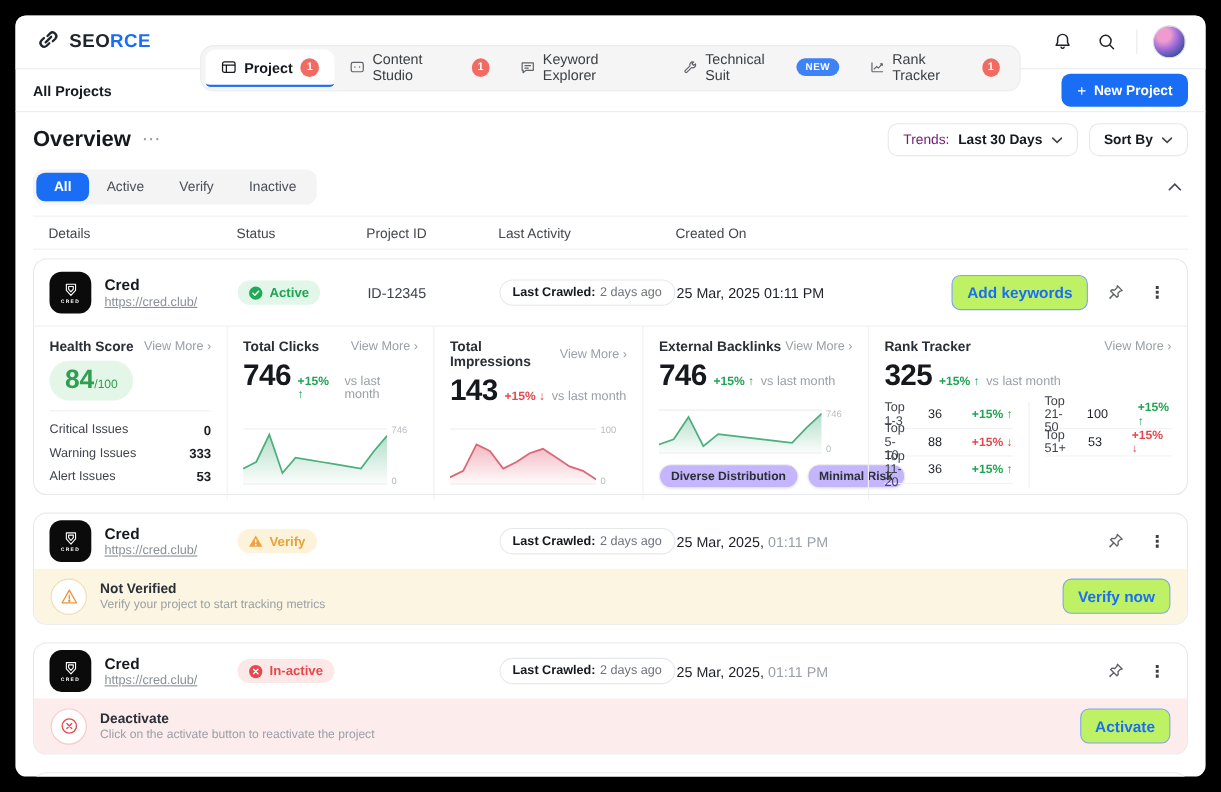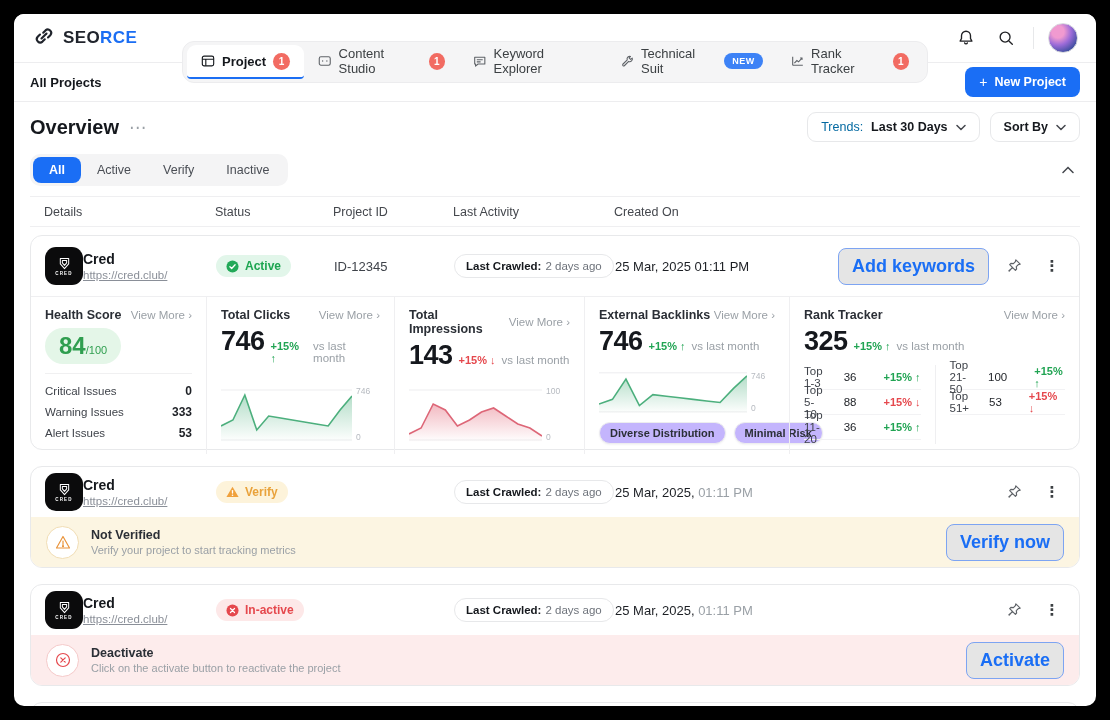--- a/index.html
+++ b/index.html
@@ -28,54 +28,54 @@
   .btn-primary { display:flex; align-items:center; gap:7px; background:#1a6ef5; color:#fff; border:none; border-radius:8px; padding:7px 14px; font-size:12.5px; font-weight:600; cursor:pointer; font-family:inherit; }
   .btn-primary .plus { font-size:14px; font-weight:400; }
 
   
   main { padding:0 16px; }
   .title-row { margin-top:10px; height:30px; display:flex; align-items:center; }
   .page-title { font-size:20px; font-weight:800; color:#15181d; }
   .dots { color:#9aa0a6; font-size:17px; letter-spacing:2px; margin-left:10px; cursor:pointer; }
   .title-controls { margin-left:auto; display:flex; gap:10px; }
   .select-btn { display:flex; align-items:center; gap:8px; background:#fff; border:1px solid #e7e8ea; border-radius:9px; padding:7px 13px; font-size:12.5px; color:#15181d; font-weight:600; cursor:pointer; font-family:inherit; }
-  .select-btn .muted { color:#0369a1; font-weight:400; }
+  .select-btn .muted { color:#701a75; font-weight:400; }
 
   .filter-row { margin-top:12px; display:flex; align-items:center; }
   .filters { display:flex; background:#f4f4f5; border-radius:10px; padding:3px; }
   .filter { padding:6px 16px; font-size:12.5px; color:#4a4e55; border-radius:8px; cursor:pointer; }
   .filter.active { background:#1a6ef5; color:#fff; font-weight:700; }
   .collapse { margin-left:auto; cursor:pointer; display:grid; place-items:center; width:24px; height:24px; }
 
   
   .grid-cols { display:grid; grid-template-columns:171px 118px 120px 161px 1fr auto; align-items:center; padding:0 14px; }
   .thead { margin-top:10px; height:31px; border-top:1px solid #efeff1; border-bottom:1px solid #efeff1; }
   .thead span { font-size:12.5px; color:#44474d; }
 
   .card { margin-top:8px; border:1px solid #e8e9eb; border-radius:12px; background:#fff; }
   .card + .card { margin-top:16px; }
   .prow { height:60px; }
   .prow.short { height:50px; }
-  .pdetails { display:flex; align-items:center; }
+  .pdetails { display:flex; align-items:center; gap:12px; }
   .plogo { width:38px; height:38px; min-width:38px; background:#0b0b0c; border-radius:11px; display:flex; flex-direction:column; align-items:center; justify-content:center; gap:1px; }
   .plogo .cred-word { color:#fff; font-size:4.5px; letter-spacing:1.2px; font-weight:700; }
   .pname { font-size:14px; font-weight:700; color:#15181d; line-height:1.25; }
   .purl { font-size:11.5px; color:#8a8f98; text-decoration:underline; cursor:pointer; }
   .badge { display:inline-flex; align-items:center; gap:6px; padding:4px 10px; border-radius:999px; font-size:12px; font-weight:600; width:max-content; }
   .badge.active { background:#e2f6ea; color:#1da551; }
   .badge.verify { background:#fdf3da; color:#e9a23b; }
   .badge.inactive { background:#fde8e8; color:#e5484d; }
   .proj-id { font-size:13px; color:#3f434a; }
   .crawl-pill { display:inline-flex; gap:4px; border:1px solid #e7e8ea; border-radius:999px; padding:5px 11px; font-size:11.5px; width:max-content; }
   .crawl-pill b { color:#15181d; font-weight:700; }
   .crawl-pill span { color:#6e737b; }
   .created { font-size:13px; color:#1c1f24; }
   .created .time-muted { color:#9aa0a6; }
   .actions { display:flex; align-items:center; gap:12px; justify-self:end; }
-  .btn-outline { background:#e5e5e5; border:1px solid #7da4f2; color:#1a6ef5; border-radius:8px; padding:7px 13px; font-size:18px; font-weight:600; cursor:pointer; font-family:inherit;text-align:right; }
+  .btn-outline { background:#bef264; border:1px solid #7da4f2; color:#1a6ef5; border-radius:8px; padding:7px 13px; font-size:14px; font-weight:600; cursor:pointer; font-family:inherit;text-align:right; }
 
   
   .metrics { display:grid; grid-template-columns:175px 188px 190px 205px 1fr; border-top:1px solid #efeff1; height:153px; }
   .mcell { padding:11px 14px 10px; display:flex; flex-direction:column; }
   .mcell + .mcell { border-left:1px solid #efeff1; }
   .m-head { display:flex; align-items:center; justify-content:space-between; }
   .m-title { font-size:12.5px; color:#2b2f36; font-weight:600; }
   .view-more { font-size:11.5px; color:#9aa0a6; cursor:pointer; white-space:nowrap; }
   .m-value { display:flex; align-items:baseline; gap:6px; margin-top:4px; }
   .big-num { font-size:27px; font-weight:800; color:#15181d; letter-spacing:-.5px; }

